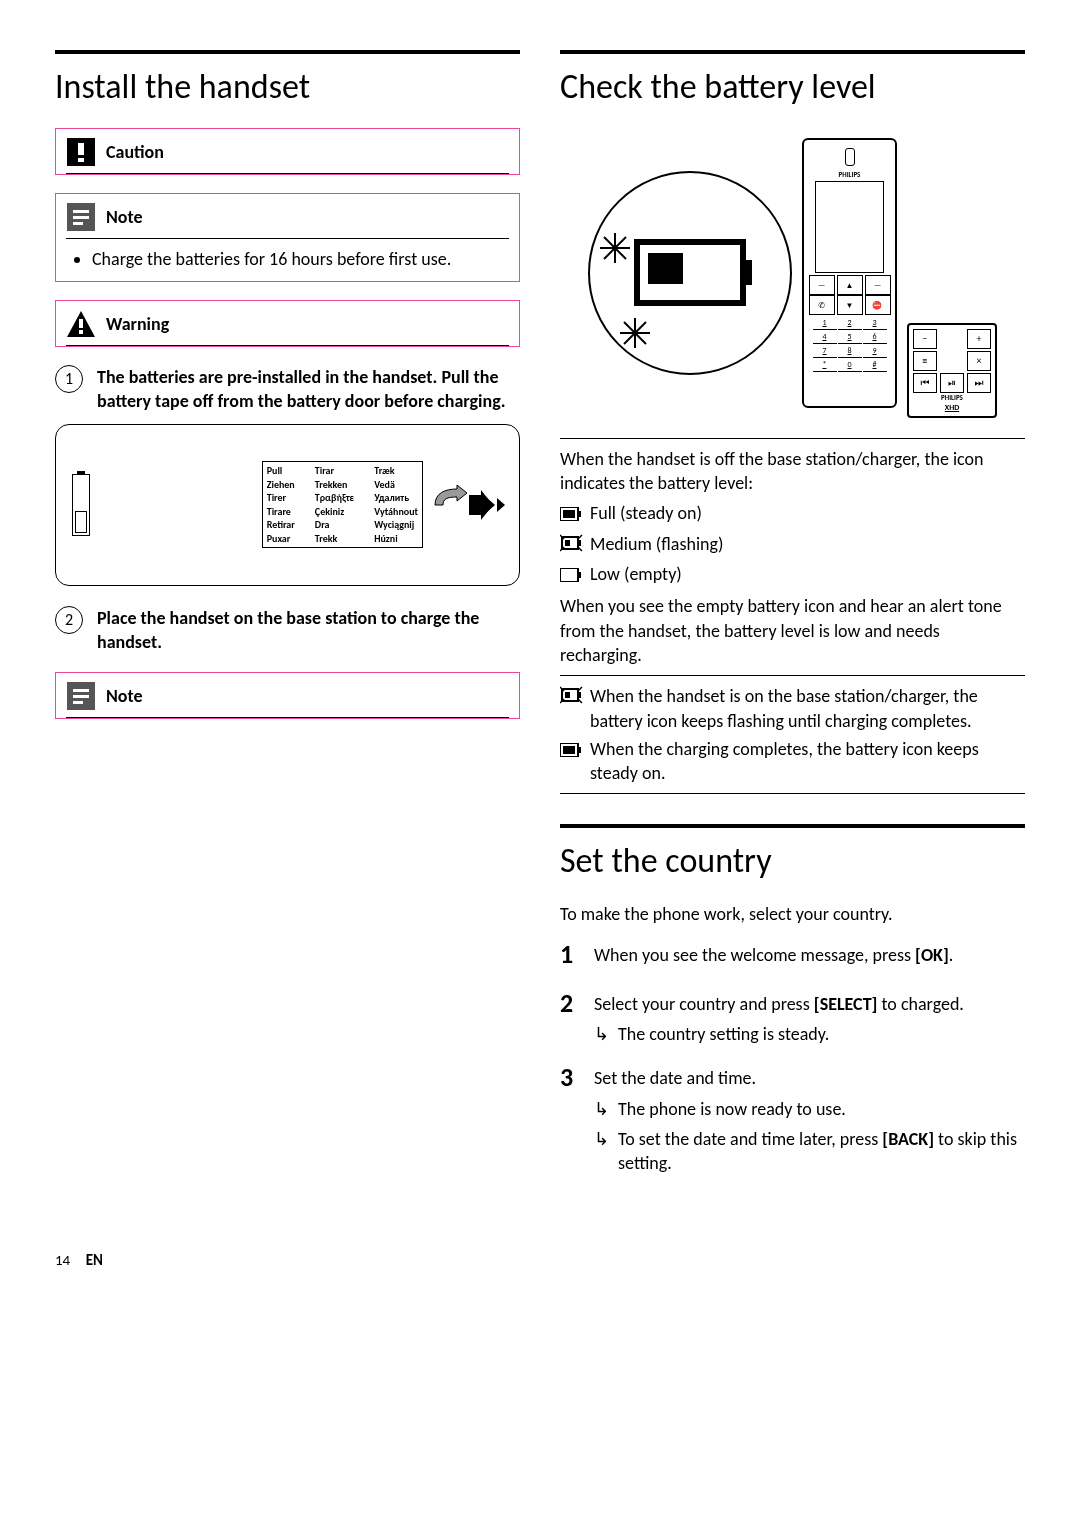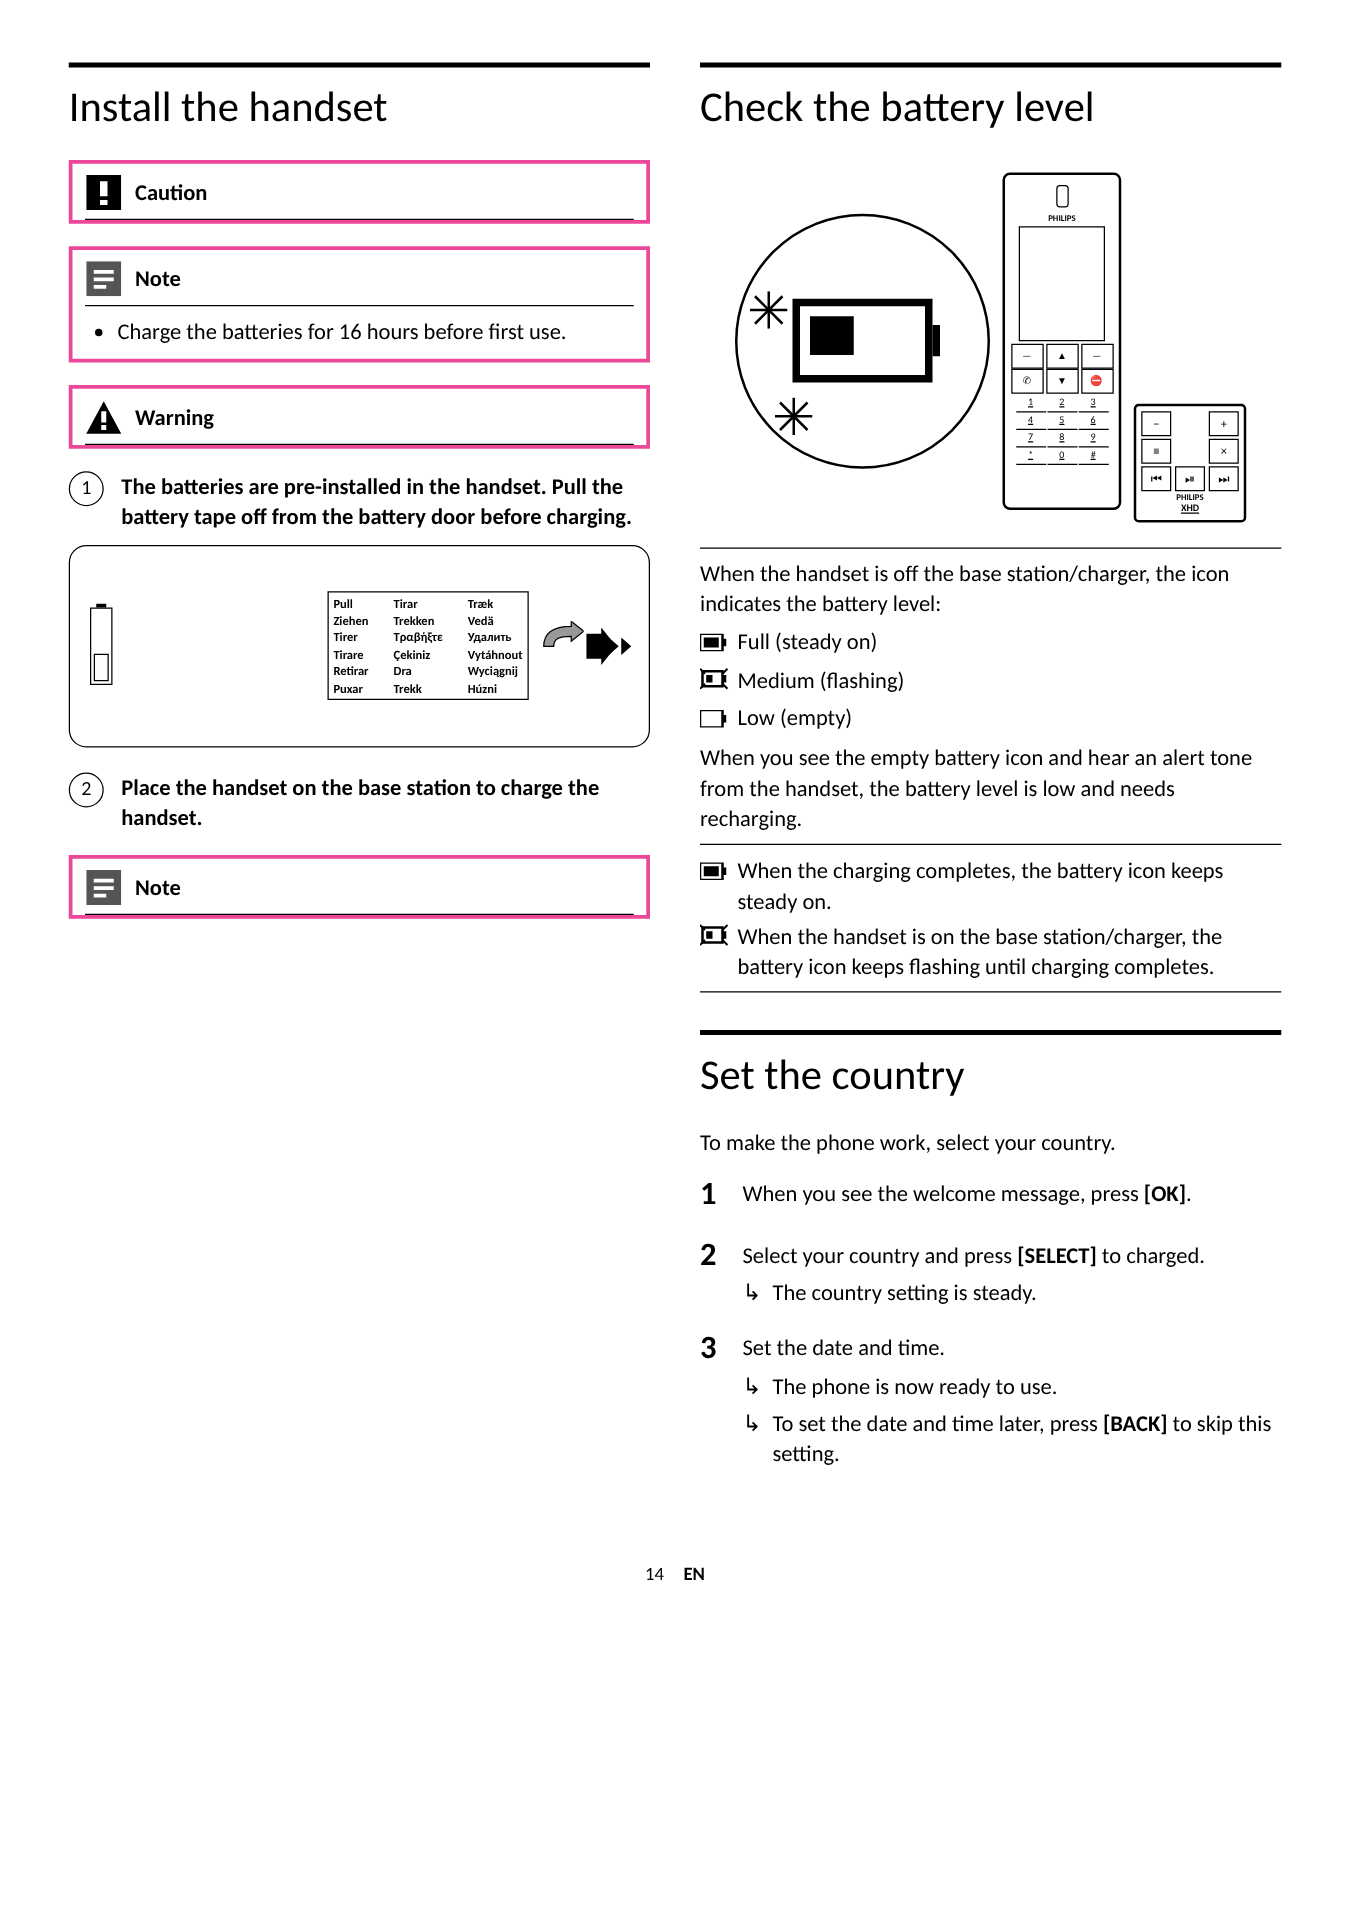--- a/index.html
+++ b/index.html
@@ -21,21 +21,21 @@
     min-width: 0;
   }
   h1.section-title {
     font-size: 34px;
     font-weight: 400;
     margin: 0 0 18px 0;
     padding-top: 10px;
     border-top: 4px solid #000;
   }
   .callout {
-    border: 3px solid #ec4899;
+    border: 1px solid #ec4899;
     margin: 18px 0;
   }
   .callout-header {
     display: flex;
     align-items: center;
     padding: 8px 10px 6px 10px;
   }
   .callout-icon {
     width: 30px;
     height: 30px;
@@ -191,21 +191,20 @@
     width: 34px; flex-shrink:0;
   }
   ol.numsteps .ct { flex:1; padding-top:6px; }
   .sub { display:flex; margin-top:6px; }
   .sub .arrow { width:24px; flex-shrink:0; }
   b { font-weight:700; }
 
   .footer {
     margin-top: 60px;
     font-size: 15px;
-    text-align: center;
   }
   .footer .pn { margin-right: 12px; }
 </style>
 </head>
 <body>
 
 <div class="page">
 
   <div class="col">
     <h1 class="section-title">Install the handset</h1>
@@ -426,43 +425,43 @@
           </svg>
       </span>
       <span>Low (empty)</span>
     </div>
 
     <div class="para">When you see the empty battery icon and hear an alert tone from the handset, the battery level is low and needs recharging.</div>
     <hr class="sep">
 
     <div class="icon-line">
       <span class="licon">
-        <svg width="22" height="14" viewBox="0 0 22 14">
-            <rect x="0" y="0" width="18" height="14" fill="none" stroke="#000" stroke-width="2"></rect>
-            <rect x="3" y="3" width="12" height="8" fill="#000"></rect>
-            <rect x="18" y="4" width="3" height="6" fill="#000"></rect>
-          </svg>
-      </span>
-      <span>When the charging completes, the battery icon keeps steady on.</span>
-    </div>
-
-    <div class="icon-line">
-      <span class="licon">
         <svg width="24" height="18" viewBox="0 0 24 18">
             <rect x="2" y="3" width="16" height="12" fill="none" stroke="#000" stroke-width="2"></rect>
             <rect x="5" y="6" width="5" height="6" fill="#000"></rect>
             <rect x="18" y="6" width="3" height="6" fill="#000"></rect>
             <line x1="0" y1="1" x2="4" y2="5" stroke="#000" stroke-width="1.5"></line>
             <line x1="0" y1="17" x2="4" y2="13" stroke="#000" stroke-width="1.5"></line>
             <line x1="22" y1="1" x2="18" y2="5" stroke="#000" stroke-width="1.5"></line>
             <line x1="22" y1="17" x2="18" y2="13" stroke="#000" stroke-width="1.5"></line>
           </svg>
       </span>
       <span>When the handset is on the base station/charger, the battery icon keeps flashing until charging completes.</span>
     </div>
+
+    <div class="icon-line">
+      <span class="licon">
+        <svg width="22" height="14" viewBox="0 0 22 14">
+            <rect x="0" y="0" width="18" height="14" fill="none" stroke="#000" stroke-width="2"></rect>
+            <rect x="3" y="3" width="12" height="8" fill="#000"></rect>
+            <rect x="18" y="4" width="3" height="6" fill="#000"></rect>
+          </svg>
+      </span>
+      <span>When the charging completes, the battery icon keeps steady on.</span>
+    </div>
     <hr class="sep">
 
     <h1 class="section-title" style="margin-top:30px;">Set the country</h1>
 
     <div class="para">To make the phone work, select your country.</div>
 
     <ol class="numsteps">
       <li>
         <span class="n">1</span>
         <span class="ct">

